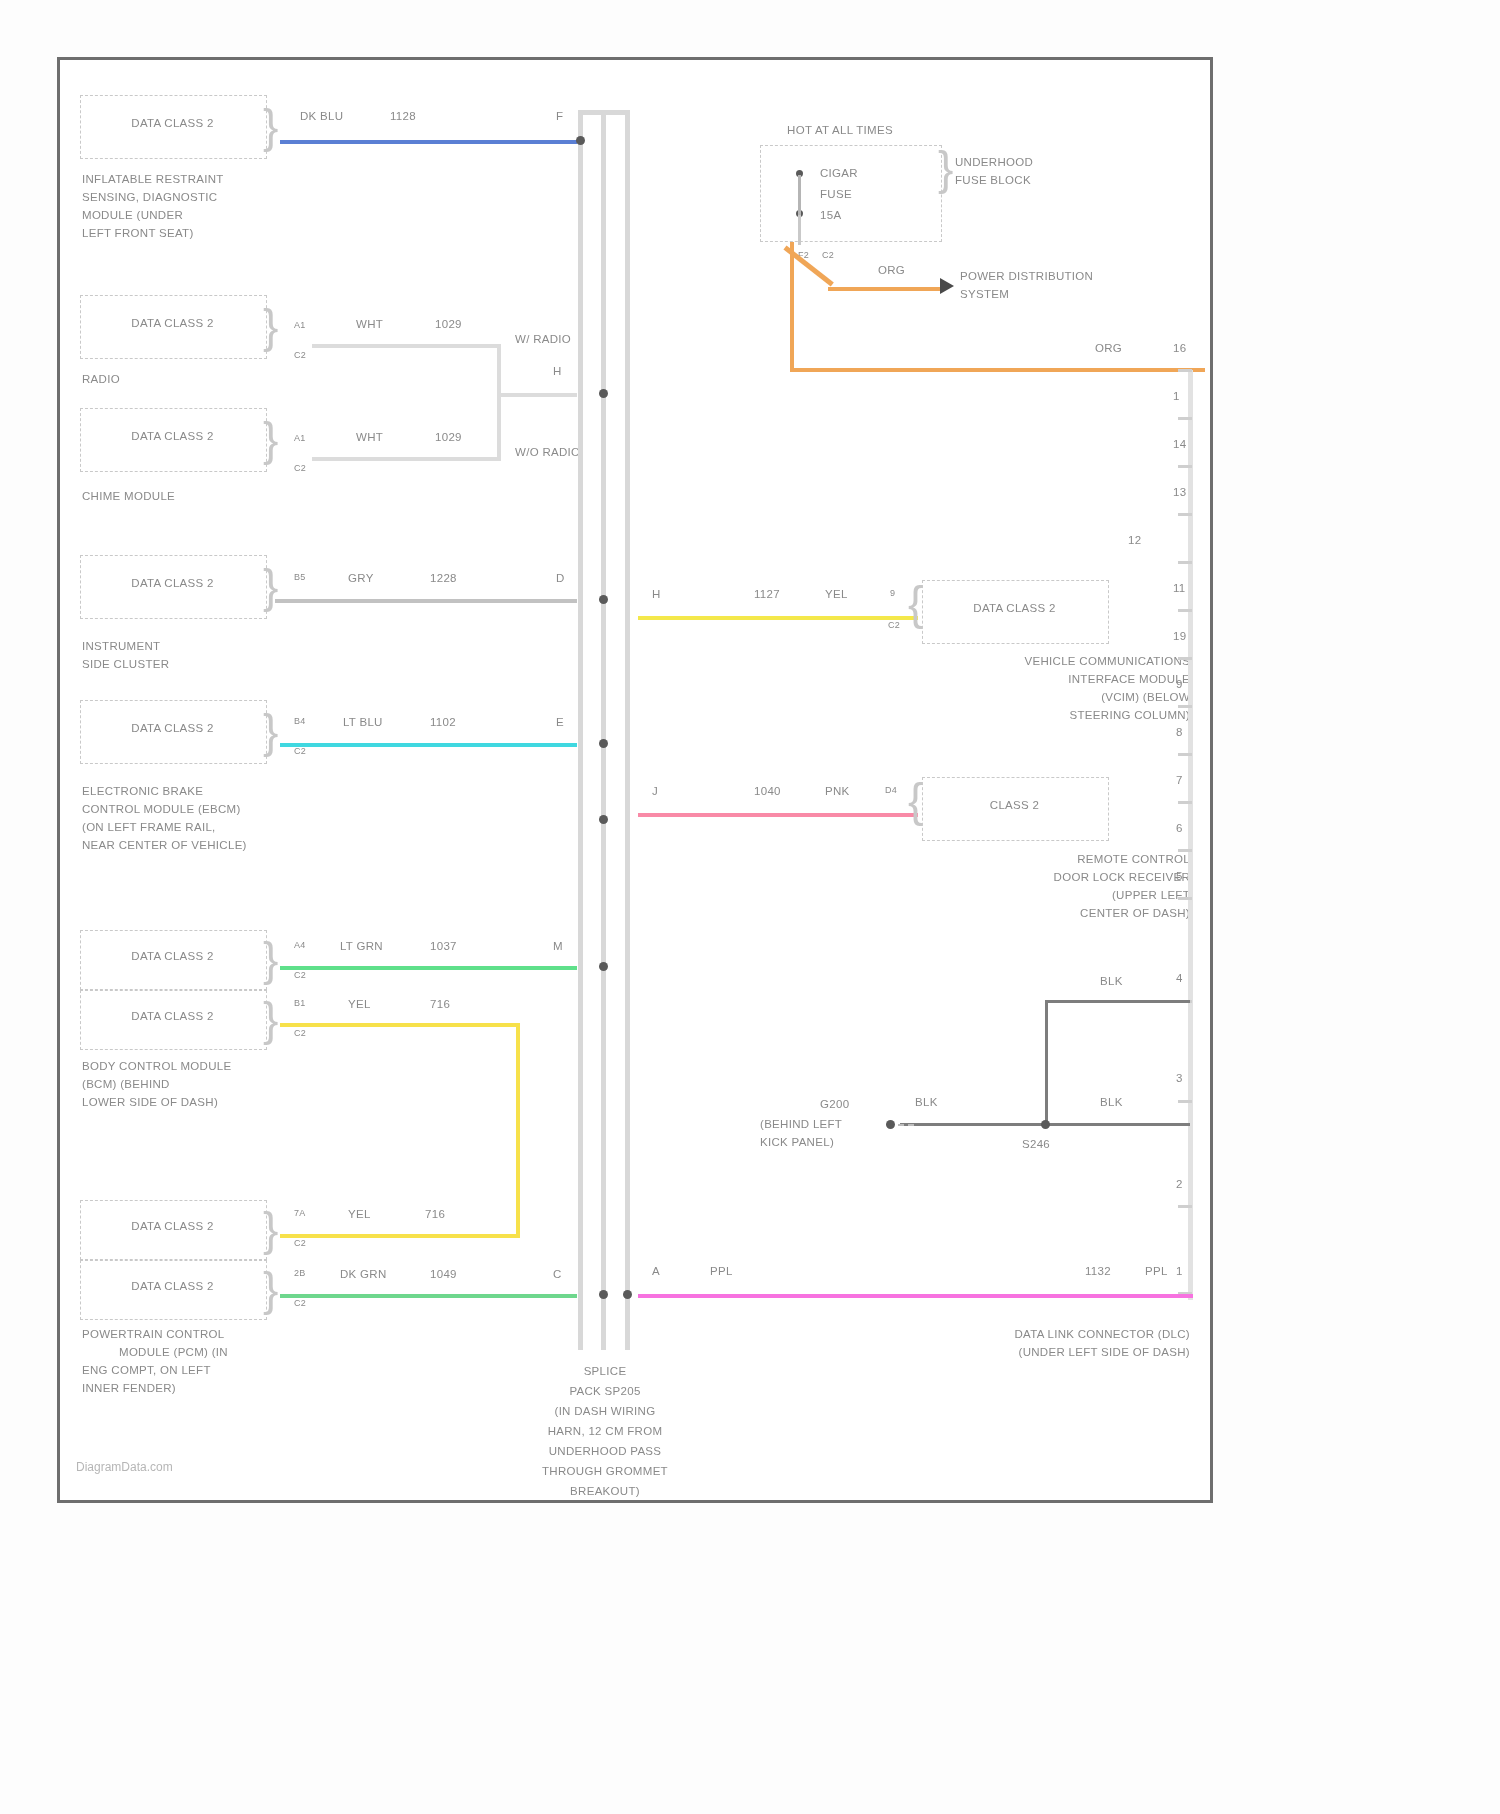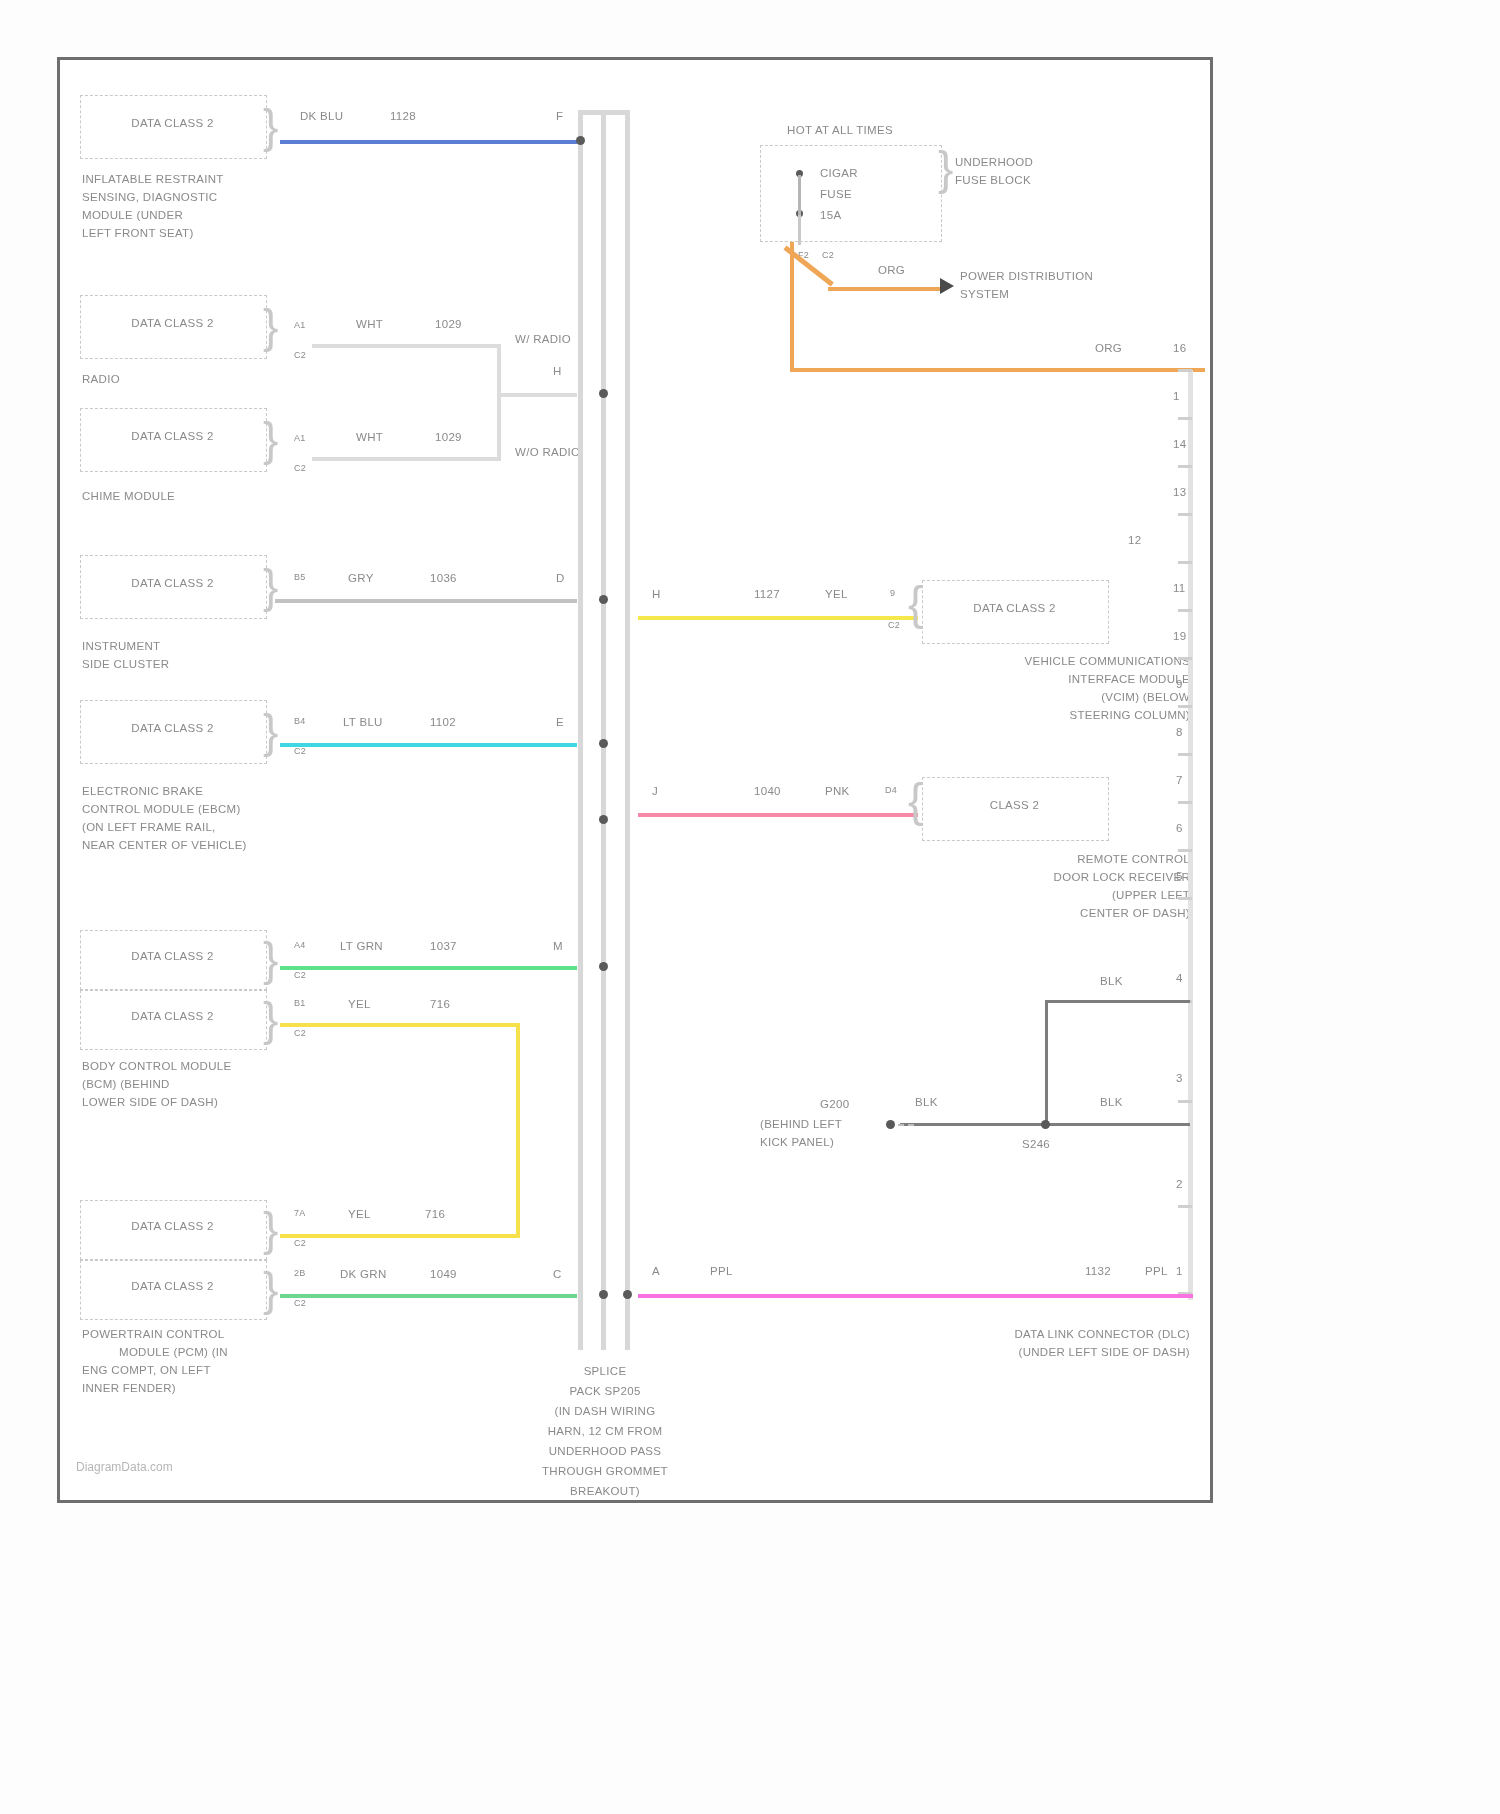--- a/index.html
+++ b/index.html
@@ -70,21 +70,21 @@
     <div class="w wh" style="left:437px;top:333px;width:80px;background:#dcdcdc;"></div>
     <div class="t" style="left:493px;top:305px;">H</div>
 
     <div class="mbox" style="left:20px;top:495px;width:185px;height:62px;"></div>
     <div class="t c" style="left:20px;top:517px;width:185px;">DATA CLASS 2</div>
     <div class="brace" style="left:203px;top:503px;">}</div>
     <div class="t" style="left:22px;top:580px;">INSTRUMENT</div>
     <div class="t" style="left:22px;top:598px;">SIDE CLUSTER</div>
     <div class="t xs" style="left:234px;top:512px;">B5</div>
     <div class="t" style="left:288px;top:512px;">GRY</div>
-    <div class="t" style="left:370px;top:512px;">1036</div>
+    <div class="t" style="left:370px;top:512px;">1228</div>
     <div class="t" style="left:496px;top:512px;">D</div>
     <div class="w wh" style="left:215px;top:539px;width:302px;background:#c2c2c2;"></div>
 
     <div class="mbox" style="left:20px;top:640px;width:185px;height:62px;"></div>
     <div class="t c" style="left:20px;top:662px;width:185px;">DATA CLASS 2</div>
     <div class="brace" style="left:203px;top:648px;">}</div>
     <div class="t" style="left:22px;top:725px;">ELECTRONIC BRAKE</div>
     <div class="t" style="left:22px;top:743px;">CONTROL MODULE (EBCM)</div>
     <div class="t" style="left:22px;top:761px;">(ON LEFT FRAME RAIL,</div>
     <div class="t" style="left:22px;top:779px;">NEAR CENTER OF VEHICLE)</div>

